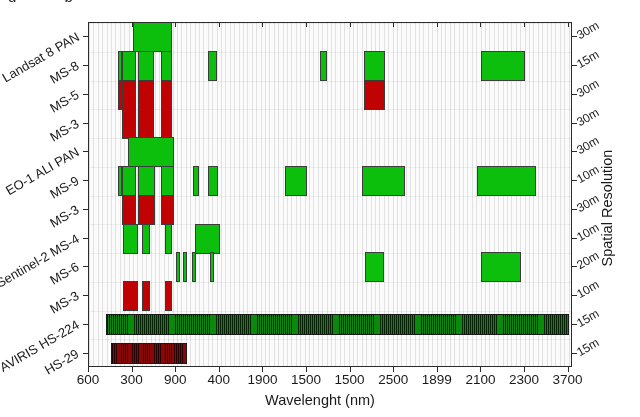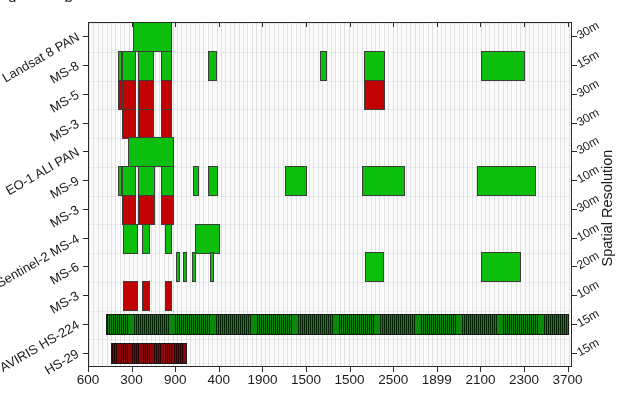--- a/index.html
+++ b/index.html
@@ -269,14 +269,15 @@
       <div class="rlab" style="top: 145.375px;">30m</div>
       <div class="rlab" style="top: 174.125px;">10m</div>
       <div class="rlab" style="top: 202.875px;">30m</div>
       <div class="rlab" style="top: 231.625px;">10m</div>
       <div class="rlab" style="top: 260.375px;">20m</div>
       <div class="rlab" style="top: 289.125px;">10m</div>
       <div class="rlab" style="top: 317.875px;">15m</div>
       <div class="rlab" style="top: 346.625px;">15m</div>
     </div>
 
+  <div id="xaxis-title">Wavelenght (nm)</div>
   <div id="yaxis-title">Spatial Resolution</div>
 </div>
 
 </body></html>

